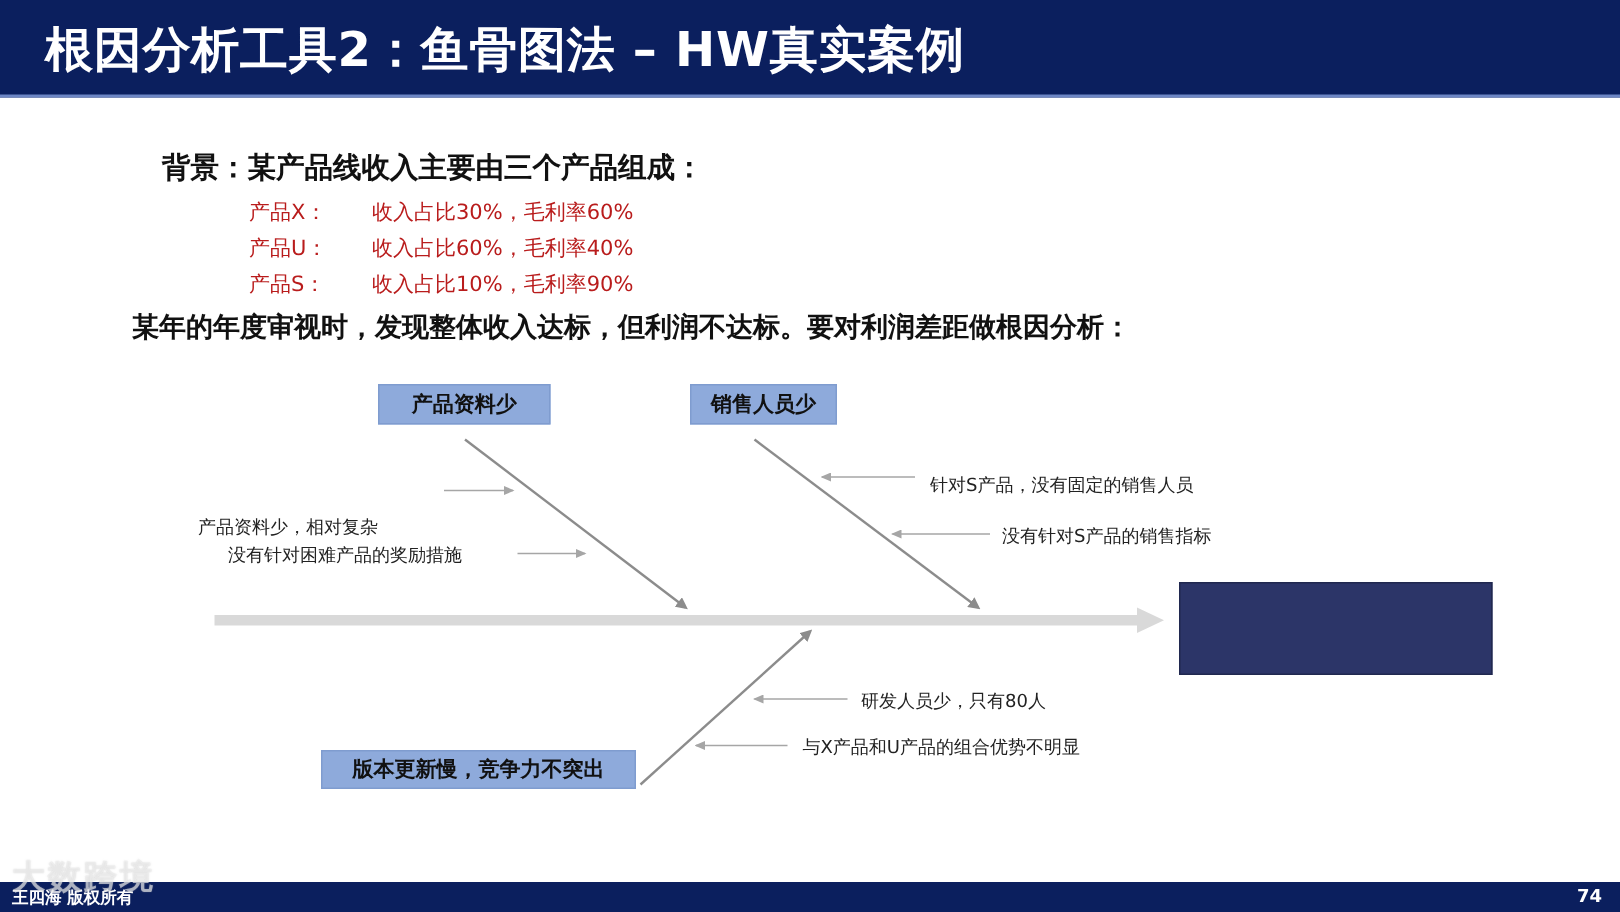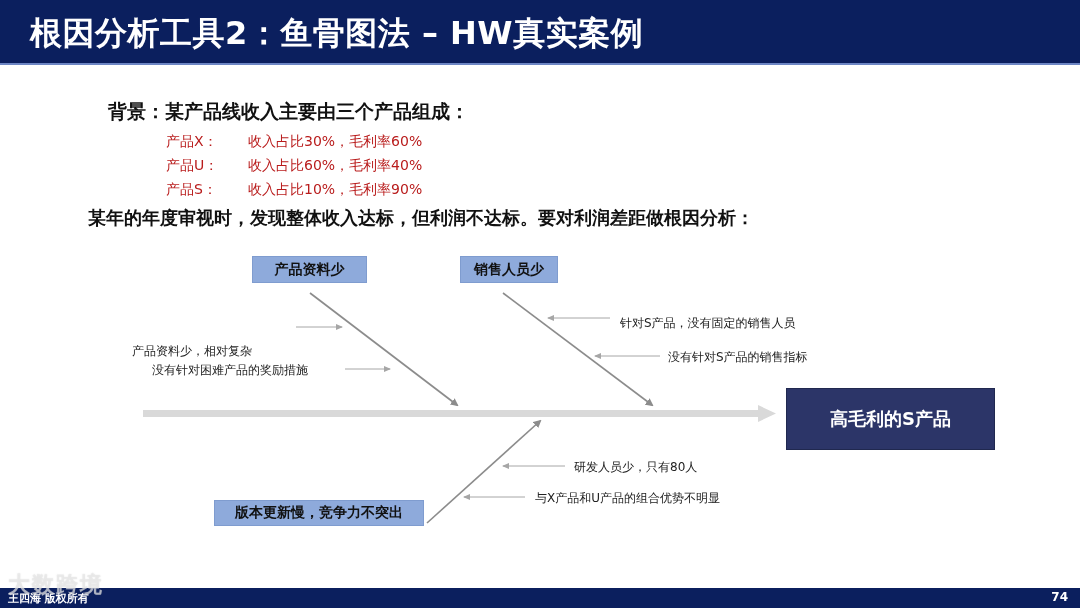--- a/index.html
+++ b/index.html
@@ -114,20 +114,19 @@
 <div class="cat-box" style="left:214px; top:500px; width:210px; height:26px;">版本更新慢，竞争力不突出</div>
 
 <div class="cause" style="left:132px; top:320px;margin-top:23px;">产品资料少，相对复杂</div>
 <div class="cause" style="left:152px; top:362px;">没有针对困难产品的奖励措施</div>
 <div class="cause" style="left:620px; top:315px;">针对S产品，没有固定的销售人员</div>
 <div class="cause" style="left:668px; top:349px;">没有针对S产品的销售指标</div>
 <div class="cause" style="left:574px; top:459px;">研发人员少，只有80人</div>
 <div class="cause" style="left:535px; top:490px;">与X产品和U产品的组合优势不明显</div>
 
 <div class="effect-box">
-  <span>高毛利的S产品</span>
 </div>
 
 <div class="footer">
   <span class="footer-copy">王四海 版权所有</span>
   <span class="footer-page">74</span>
 </div>
 <div class="watermark">大数跨境</div>
 
 </body></html>

